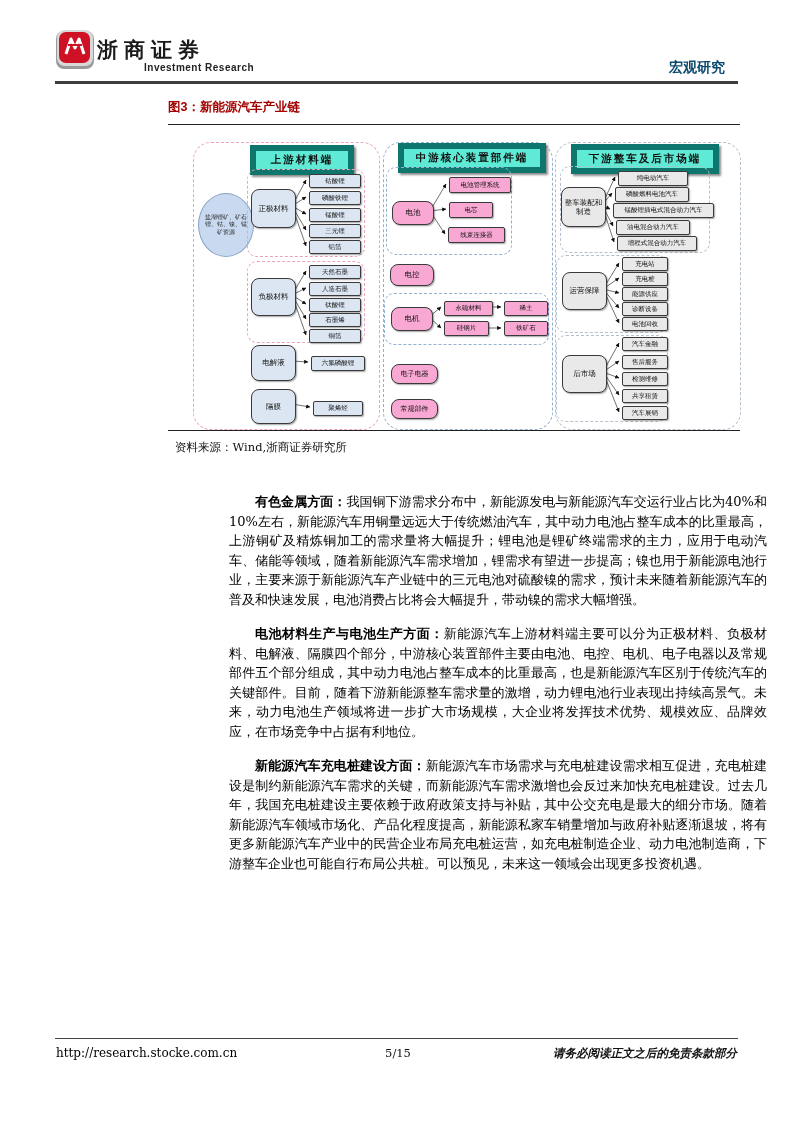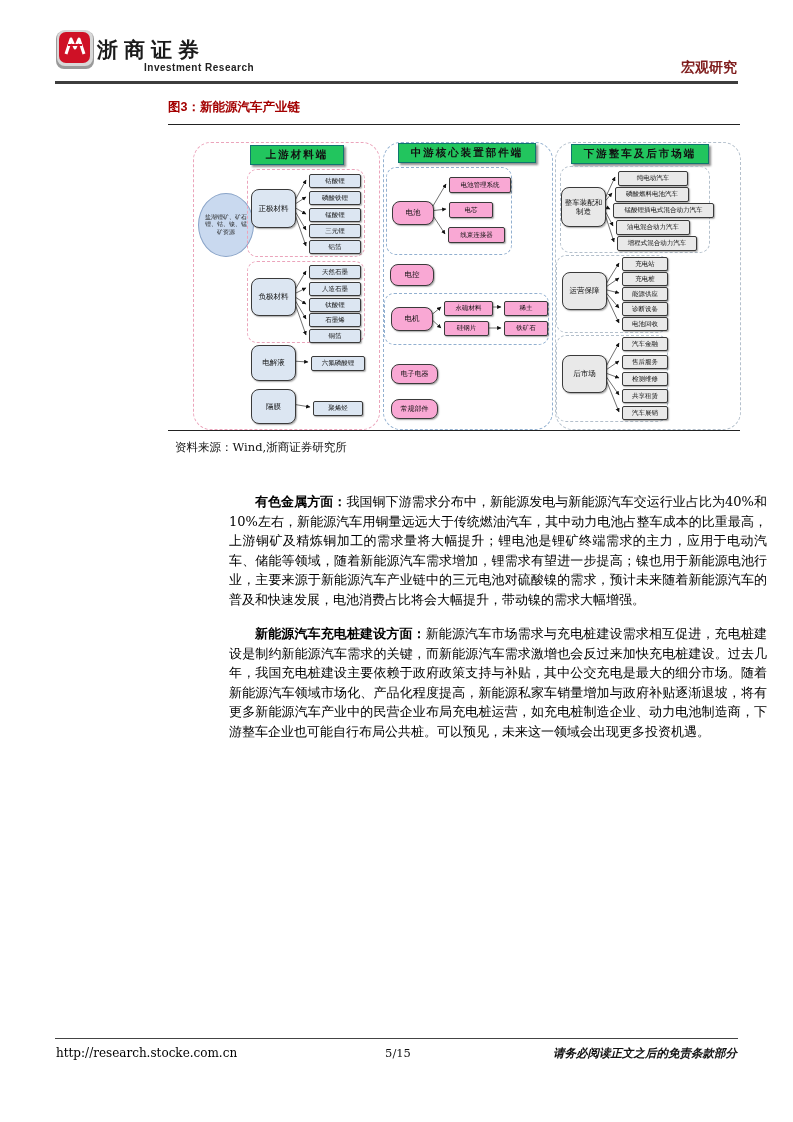--- a/index.html
+++ b/index.html
@@ -3,34 +3,34 @@
 <meta charset="utf-8">
 <style>
   html,body{margin:0;padding:0;background:#888;}
   .page{position:relative;width:793px;height:1122px;background:#fff;margin:0 auto;overflow:hidden;
         font-family:"Liberation Sans",sans-serif;color:#111;}
   .abs{position:absolute;}
 
   
   .brand-cn{position:absolute;left:97px;top:36px;font:600 21px "DejaVu Serif",serif;letter-spacing:6px;color:#1a1a1a;}
   .brand-en{position:absolute;left:98px;top:62px;font:bold 10px "Liberation Sans",sans-serif;color:#222;letter-spacing:.5px;padding-left:46px;}
-  .section-label{position:absolute;right:56px;top:59px;font:bold 14px "Liberation Sans",sans-serif;color:#7f1d1d;}
+  .section-label{position:absolute;right:68px;top:59px;font:bold 14px "Liberation Sans",sans-serif;color:#0c4a6e;}
   .header-rule{position:absolute;left:55px;top:81px;width:683px;height:3px;background:#3d3d3d;}
 
   
   .fig-title{position:absolute;left:168px;top:99px;font:bold 12.5px "Liberation Sans",sans-serif;color:#a30000;}
   .fig-rule{position:absolute;left:168px;top:124px;width:572px;height:1px;background:#222;}
   .fig-rule2{position:absolute;left:168px;top:430px;width:572px;height:1px;background:#222;}
   .fig-source{position:absolute;left:175px;top:440px;font:11.5px "DejaVu Serif",serif;color:#111;}
 
   
   .diagram{position:absolute;left:180px;top:136px;width:560px;height:296px;}
   .colborder{position:absolute;border:1px dashed;border-radius:18px;}
   .grp{position:absolute;border:1px dashed;border-radius:10px;}
-  .ctitle{position:absolute;border:1px solid #0f766e;background:#22c55e;display:flex;align-items:center;justify-content:center;
+  .ctitle{position:absolute;border:6px solid #0f766e;background:#5eead4;display:flex;align-items:center;justify-content:center;
           font:bold 10.5px "DejaVu Serif",serif;letter-spacing:2px;box-shadow:1.5px 1.5px 2px rgba(0,0,0,.45);}
   .node{position:absolute;border:1px solid #3a3a3a;display:flex;align-items:center;justify-content:center;text-align:center;
         box-shadow:1px 1px 1.5px rgba(0,0,0,.35);}
   .parent{border-radius:8px;font-size:7.5px;line-height:1.25;padding:1px;word-break:break-all;}
   .leaf{border-radius:2px;font-size:6.5px;line-height:1;white-space:nowrap;overflow:hidden;}
   .c1{background:#dce6f2;}
   .c2{background:#f9a8d4;}
   .c3{background:#e9e9e9;}
   .ellipse{position:absolute;border-radius:50%;background:#c9d9ef;border:1px solid #8aa4c8;display:flex;align-items:center;
            justify-content:center;text-align:center;font-size:6px;line-height:1.25;padding:4px;word-break:break-all;color:#222;}
@@ -186,20 +186,21 @@
     <div class="node leaf c3" style="left:442px;top:236px;width:44px;height:12px">检测维修</div>
     <div class="node leaf c3" style="left:442px;top:253px;width:44px;height:12px">共享租赁</div>
     <div class="node leaf c3" style="left:442px;top:270px;width:44px;height:12px">汽车展销</div>
   </div>
 
   <div class="fig-rule2"></div>
   <div class="fig-source">资料来源：Wind,浙商证券研究所</div>
 
   <div class="body-text">
     <p class="para"><b>有色金属方面：</b><span>我国铜下游需求分布中，新能源发电与新能源汽车交运行业占比为40%和10%左右，新能源汽车用铜量远远大于传统燃油汽车，其中动力电池占整车成本的比重最高，上游铜矿及精炼铜加工的需求量将大幅提升；锂电池是锂矿终端需求的主力，应用于电动汽车、储能等领域，随着新能源汽车需求增加，锂需求有望进一步提高；镍也用于新能源电池行业，主要来源于新能源汽车产业链中的三元电池对硫酸镍的需求，预计未来随着新能源汽车的普及和快速发展，电池消费占比将会大幅提升，带动镍的需求大幅增强。</span></p>
+    <p class="para"><b>电池材料生产与电池生产方面：</b><span>新能源汽车上游材料端主要可以分为正极材料、负极材料、电解液、隔膜四个部分，中游核心装置部件主要由电池、电控、电机、电子电器以及常规部件五个部分组成，其中动力电池占整车成本的比重最高，也是新能源汽车区别于传统汽车的关键部件。目前，随着下游新能源整车需求量的激增，动力锂电池行业表现出持续高景气。未来，动力电池生产领域将进一步扩大市场规模，大企业将发挥技术优势、规模效应、品牌效应，在市场竞争中占据有利地位。</span></p>
     <p class="para"><b>新能源汽车充电桩建设方面：</b><span>新能源汽车市场需求与充电桩建设需求相互促进，充电桩建设是制约新能源汽车需求的关键，而新能源汽车需求激增也会反过来加快充电桩建设。过去几年，我国充电桩建设主要依赖于政府政策支持与补贴，其中公交充电是最大的细分市场。随着新能源汽车领域市场化、产品化程度提高，新能源私家车销量增加与政府补贴逐渐退坡，将有更多新能源汽车产业中的民营企业布局充电桩运营，如充电桩制造企业、动力电池制造商，下游整车企业也可能自行布局公共桩。可以预见，未来这一领域会出现更多投资机遇。</span></p>
   </div>
 
   <div class="footer-rule"></div>
   <a class="footer-url" href="#">http://research.stocke.com.cn</a>
   <div class="footer-page">5/15</div>
   <div class="footer-disclaimer">请务必阅读正文之后的免责条款部分</div>
 
 </div>
 

